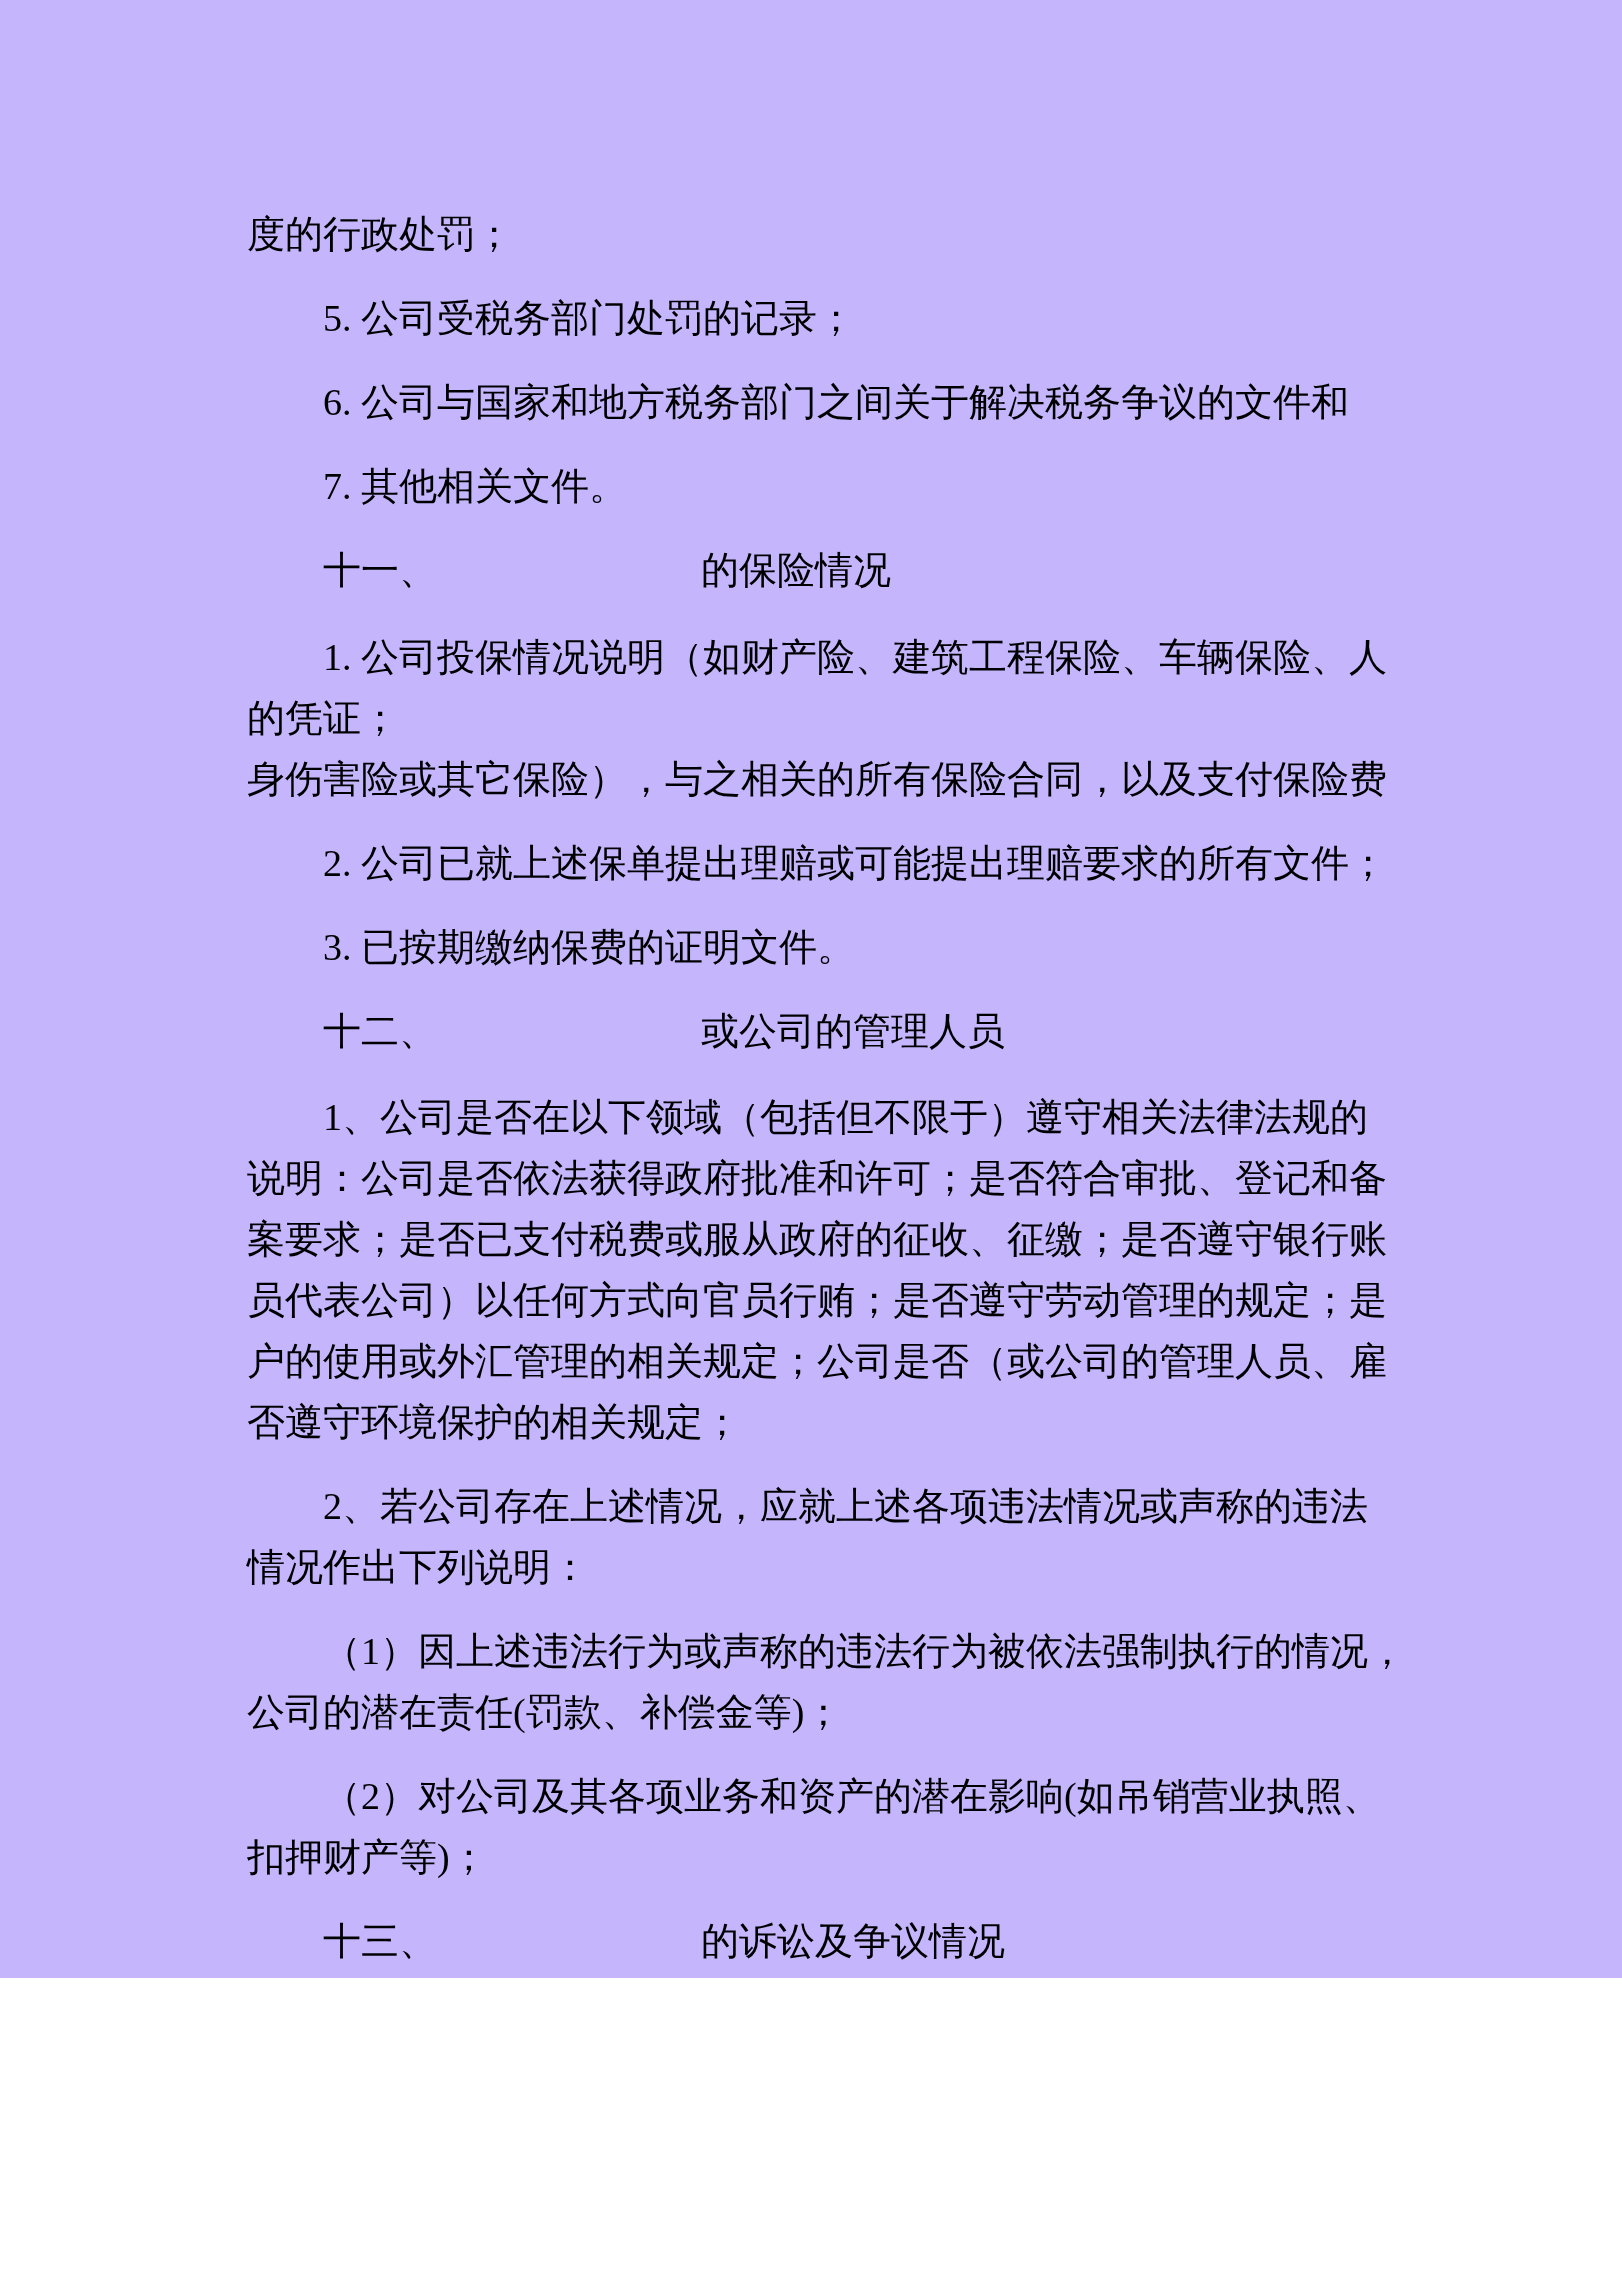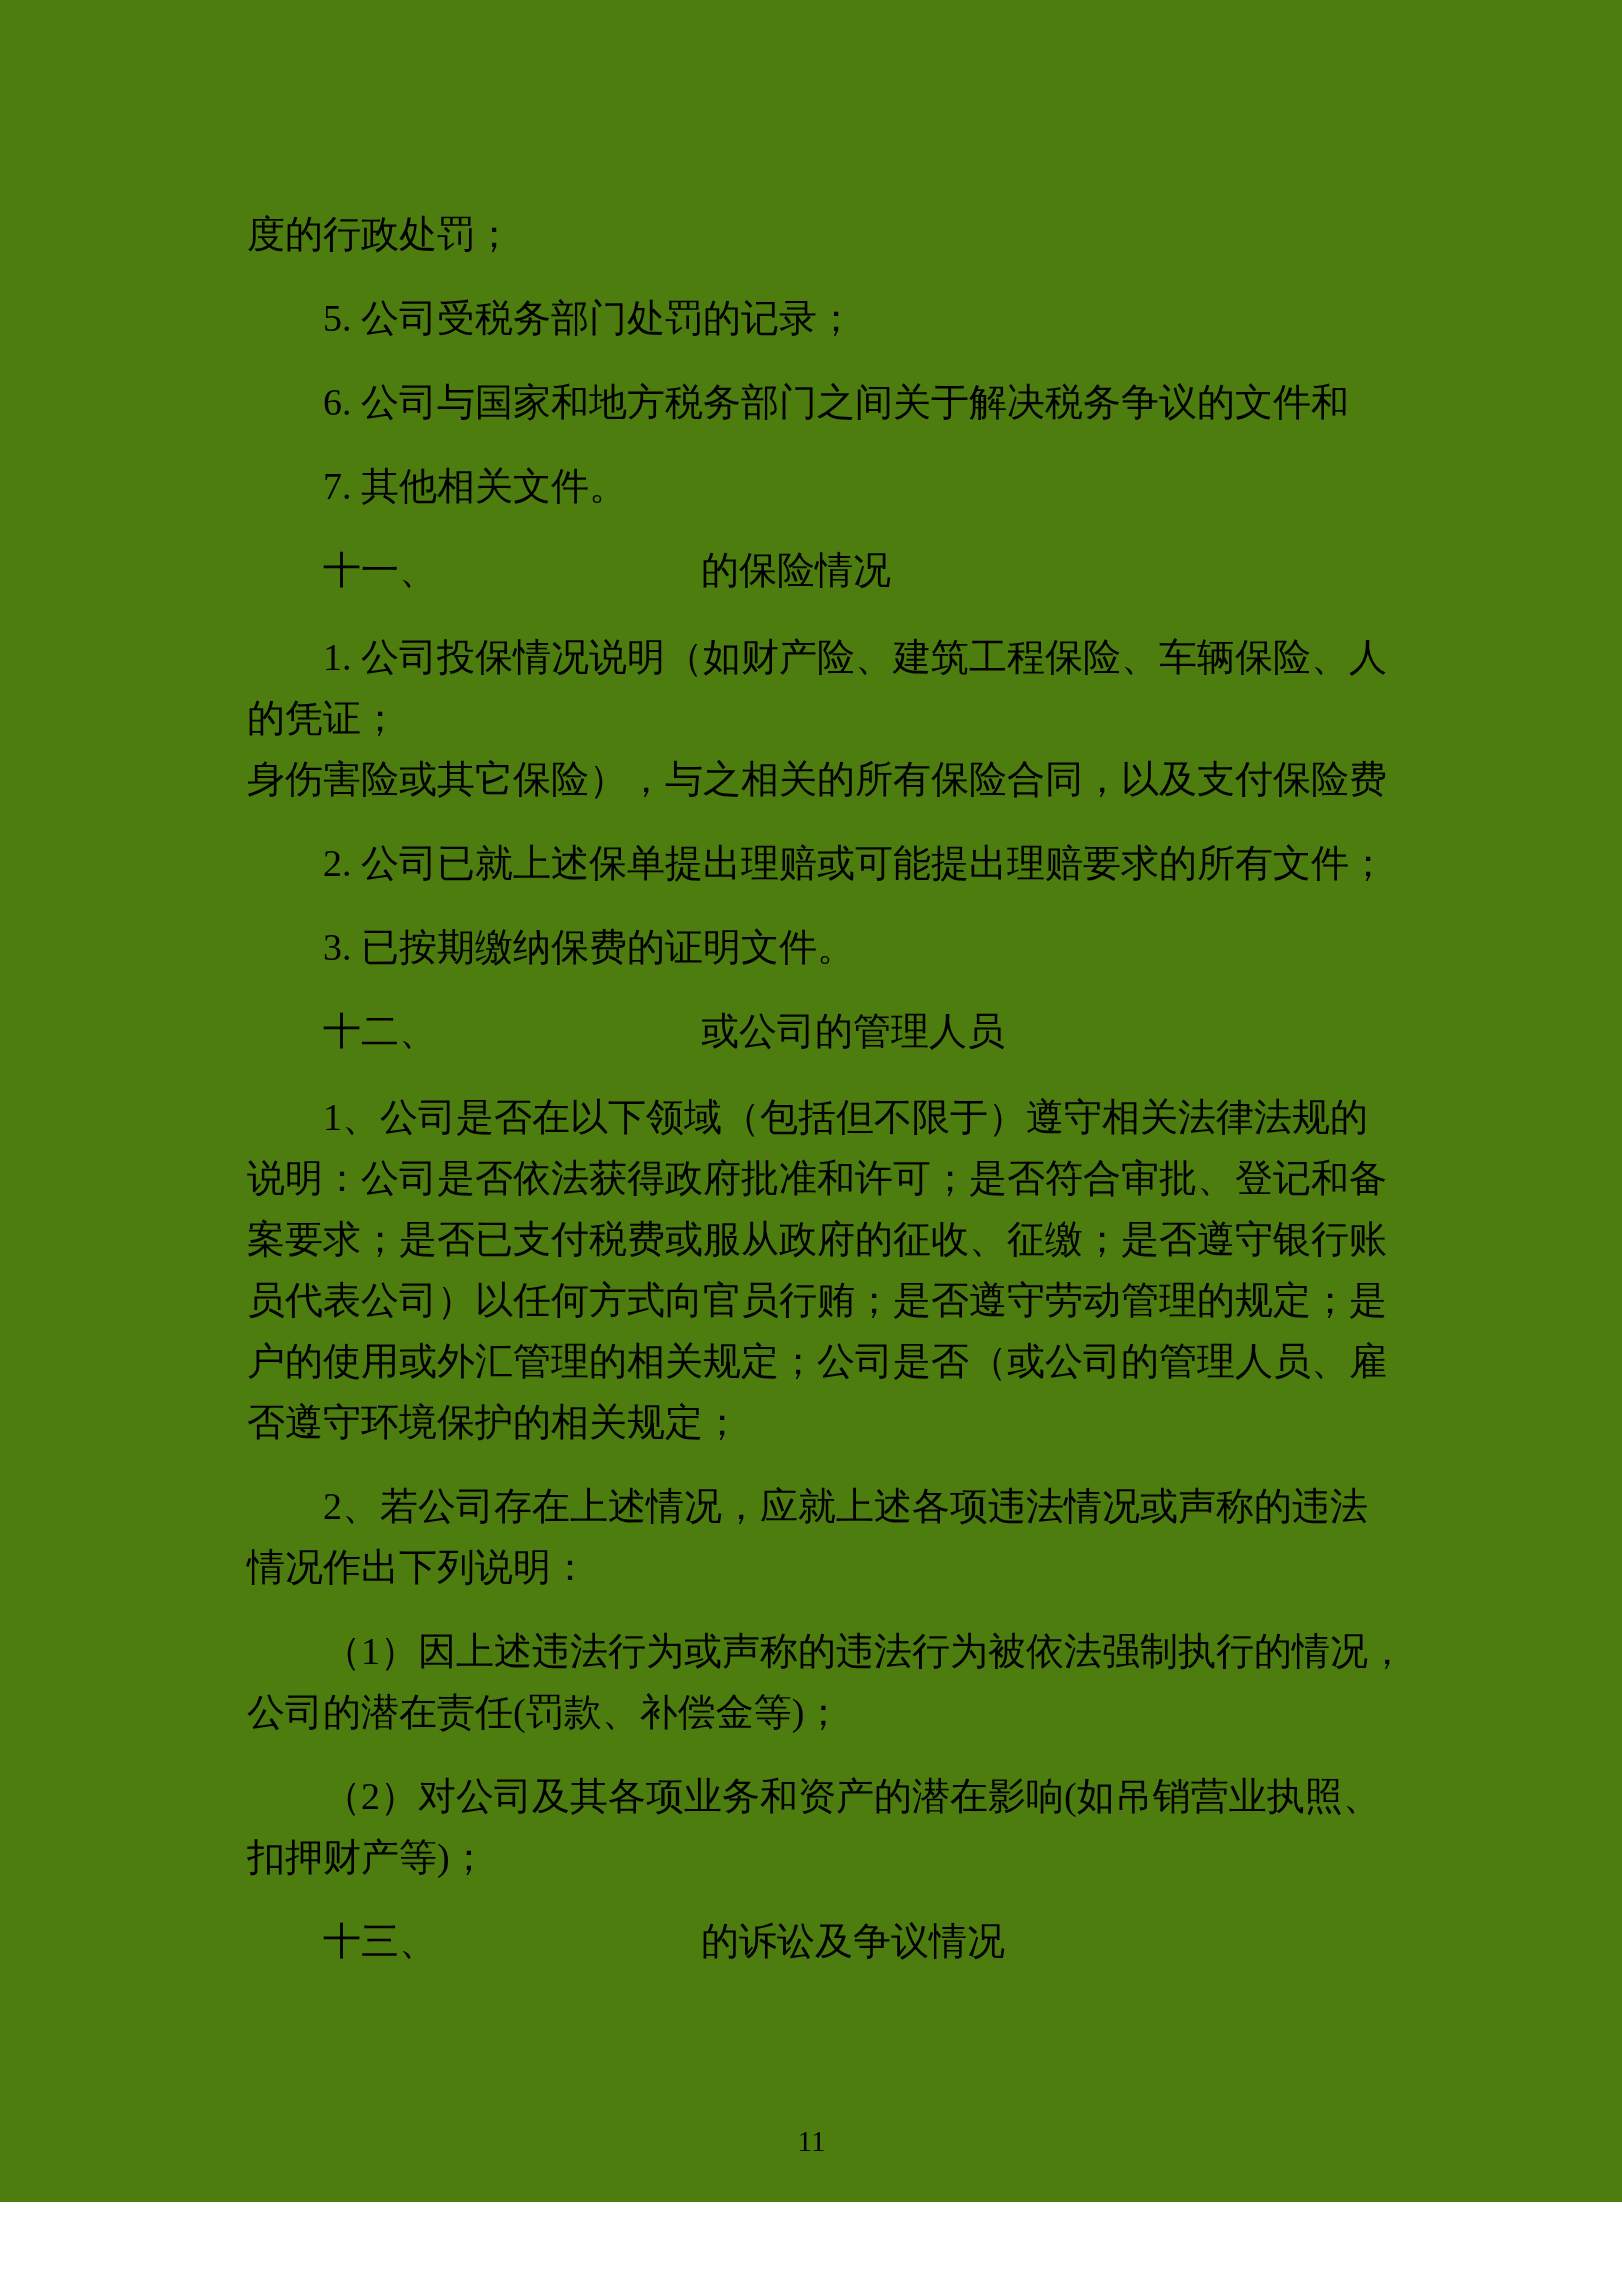--- a/index.html
+++ b/index.html
@@ -3,22 +3,22 @@
 <meta charset="utf-8">
 <style>
   html, body {
     margin: 0;
     padding: 0;
     background: #ffffff;
   }
   .page {
     position: relative;
     width: 1623px;
-    height: 2202px;
-    background: #4d7c0f;
+    height: 1978px;
+    background: #c4b5fd;
     color: #000000;
     font-family: "Liberation Serif", "DejaVu Serif", serif;
     overflow: hidden;
   }
   .content {
     position: absolute;
     left: 247px;
     top: 204px;
     width: 1127px;
     font-size: 38px;

